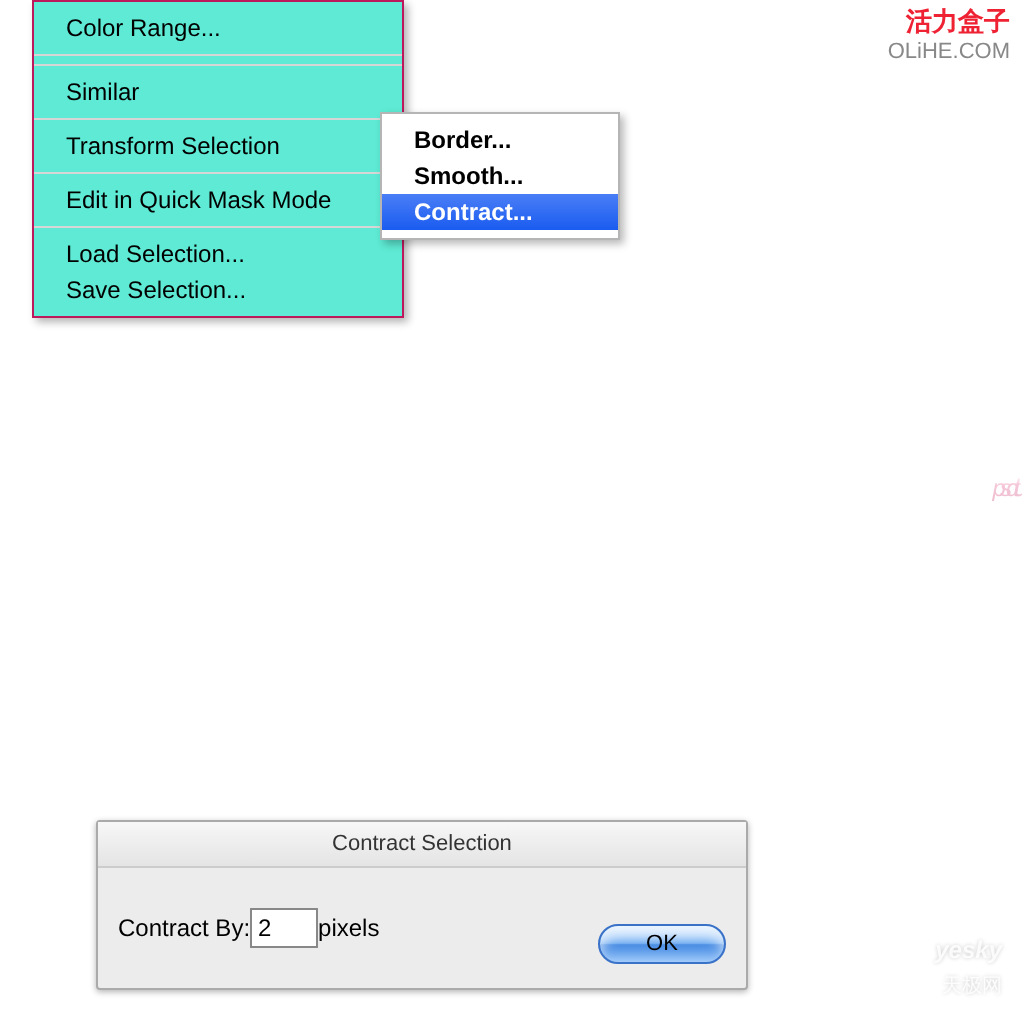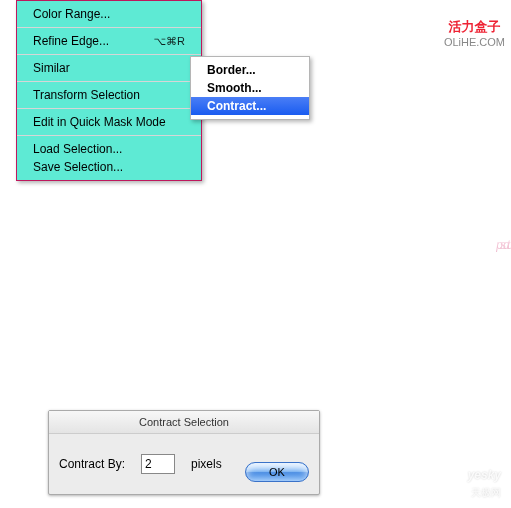--- a/index.html
+++ b/index.html
@@ -9,52 +9,48 @@
 
   .menu { position: absolute; left: 16px; top: 0; width: 186px; background: #5eead4; border: 1px solid #be185d; box-shadow: 2px 2px 4px rgba(0,0,0,0.3); padding: 4px 0; }
   .menu-item { display: flex; justify-content: space-between; align-items: center; padding: 2px 16px; color: #000; cursor: default; }
   .menu-item.highlight { background: linear-gradient(#4a7ef6,#1a5cf0); color: #fff; }
   .menu-sep { height: 1px; background: #d6d6d6; margin: 4px 0; }
   .submenu-arrow { font-size: 9px; }
   .shortcut { font-size: 11px; color: inherit; opacity: .85; }
 
   .submenu { position: absolute; left: 190px; top: 56px; width: 120px; background: #fff; border: 1px solid #b5b5b5; box-shadow: 2px 2px 4px rgba(0,0,0,0.28); padding: 4px 0; font-weight: bold; }
 
-  .dialog { position: absolute; left: 48px; top: 410px; width: 272px; background: #ececec; border: 1px solid #aaa; border-radius: 2px; box-shadow: 0 1px 3px rgba(0,0,0,0.3); }
+  .dialog { position: absolute; left: 48px; top: 410px; width: 326px; background: #ececec; border: 1px solid #aaa; border-radius: 2px; box-shadow: 0 1px 3px rgba(0,0,0,0.3); }
   .dialog-title { text-align: center; padding: 5px; border-bottom: 1px solid #ccc; font-size: 11px; color: #333; background: linear-gradient(#f7f7f7,#e4e4e4); }
   .dialog-body { display: flex; padding: 12px 10px; gap: 10px; align-items: center; }
-  .dialog-left { flex: 1; display:flex; align-items:center; gap:16px;}
+  .dialog-left { flex: 1; display:flex; align-items:center; gap:0;}
   .dialog-left input { width: 34px; height: 20px; border: 1px solid #888; background: #fff; text-align: left; padding: 0 3px; }
   .dialog-btns { display: flex; flex-direction: column; gap: 6px; }
   .aqua-btn { width: 64px; height: 20px; border-radius: 10px; border: 1px solid #7aa5d8; background: linear-gradient(#dfefff,#9ec6f3 48%,#6fa9e6 52%,#b9d8f8); font-size: 11px; text-align: center; line-height: 18px; cursor: default; box-shadow: inset 0 6px 6px rgba(255,255,255,0.7); margin-top: 16px;}
   .aqua-btn.default { border-color:#3a72c8; background: linear-gradient(#bcdcff,#6ba9f0 48%,#3f86e2 52%,#a1cbfa); }
   .aqua-btn.gray { background: linear-gradient(#fdfdfd,#e6e6e6 48%,#d4d4d4 52%,#f0f0f0); border-color:#9a9a9a;}
 
-  .watermark-top { position: absolute; right: 6px; top: 18px; text-align: center; }
+  .watermark-top { position: absolute; right: 6px; top: 2px; text-align: right; }
   .watermark-top .red { color: #e23; font-weight: bold; font-size: 13px; }
   .watermark-top .gray { color: #888; font-size: 11px; }
   .watermark-bot { position: absolute; right: 10px; bottom: 8px; color: rgba(255,255,255,0.85); font-size: 28px; font-weight: bold; font-style: italic; text-shadow: 0 0 2px rgba(0,0,0,0.2);}
   .watermark-bot .sub { display:block; font-size:10px; font-weight:normal; text-align:right; font-style:normal;}
 </style>
 </head>
 <body>
 
 <div class="canvas">
   <span>psdtut</span>
 </div>
 
 <div class="menu" id="main-menu">
     <div class="menu-item">
       <span>Color Range...</span>
     </div>
     <div class="menu-sep"></div>
-    <div class="menu-item">
-      <span>Refine Edge...</span>
-      <span class="shortcut">⌥⌘R</span>
-    </div>
     <div class="menu-sep"></div>
     <div class="menu-item">
       <span>Similar</span>
     </div>
     <div class="menu-sep"></div>
     <div class="menu-item">
       <span>Transform Selection</span>
     </div>
     <div class="menu-sep"></div>
     <div class="menu-item">

